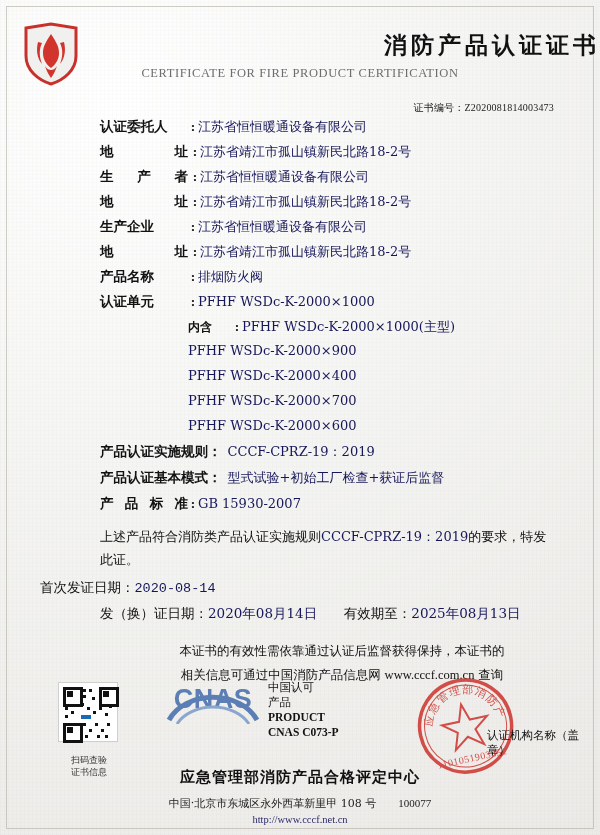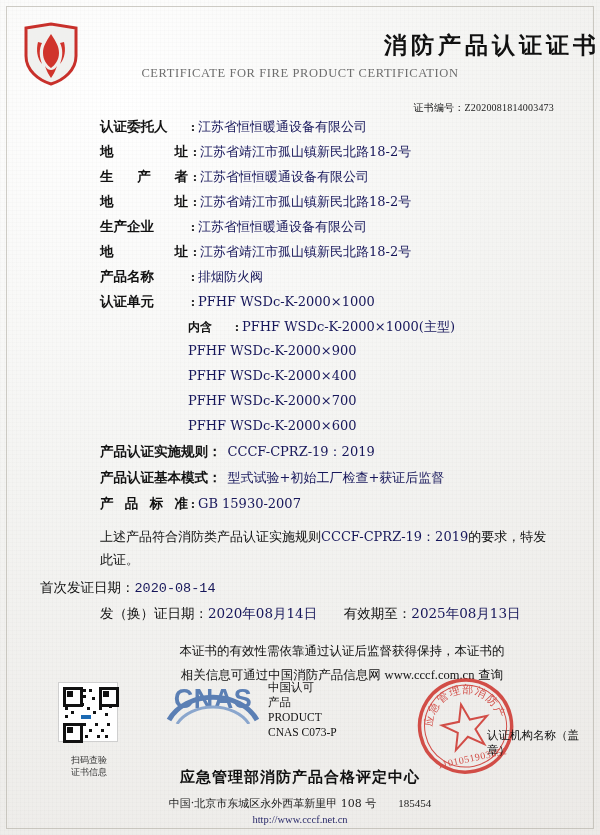--- a/index.html
+++ b/index.html
@@ -180,21 +180,21 @@
     font-family:"Liberation Sans", sans-serif;
   }
   .cnas-arc{
     position:absolute;left:-2px;top:-4px;width:100px;height:44px;
   }
   .cnas-right{
     position:absolute;left:268px;top:8px;
     font-size:11.5px;line-height:15px;color:#111;
     font-family:"DejaVu Serif", serif;
   }
-  .cnas-right .en{font-family:"Liberation Serif", serif;}
+  .cnas-right .en{font-family:"Liberation Serif", serif;font-weight:bold;}
 
   .seal{
     position:absolute;left:396px;top:2px;width:140px;height:108px;
   }
   .seal-note{
     position:absolute;left:487px;top:56px;
     font-size:11.5px;color:#111;
     font-family:"DejaVu Serif", serif;
   }
 
@@ -423,17 +423,17 @@
           <path d="M70 30 l5.5 16.5 17.5 0 -14 10.5 5.5 16.5 -14.5 -10.5 -14.5 10.5 5.5 -16.5 -14 -10.5 17.5 0 z" fill="none" stroke="#cc2b24" stroke-width="2"></path>
           <text x="70" y="88" text-anchor="middle" font-size="10" fill="#cc2b24" font-family="Liberation Serif, serif" letter-spacing="0.5">1101051903851</text>
         </g>
       </svg>
     </div>
 
     <div class="seal-note">认证机构名称（盖章）</div>
 
     <div class="org">应急管理部消防产品合格评定中心</div>
     <div class="addr">
-      <span>中国·北京市东城区永外西革新里甲 108 号</span><span class="zip">185454</span>
+      <span>中国·北京市东城区永外西革新里甲 108 号</span><span class="zip">100077</span>
     </div>
     <div class="weburl">http://www.cccf.net.cn</div>
   </div>
 </div>
 
 </body></html>

